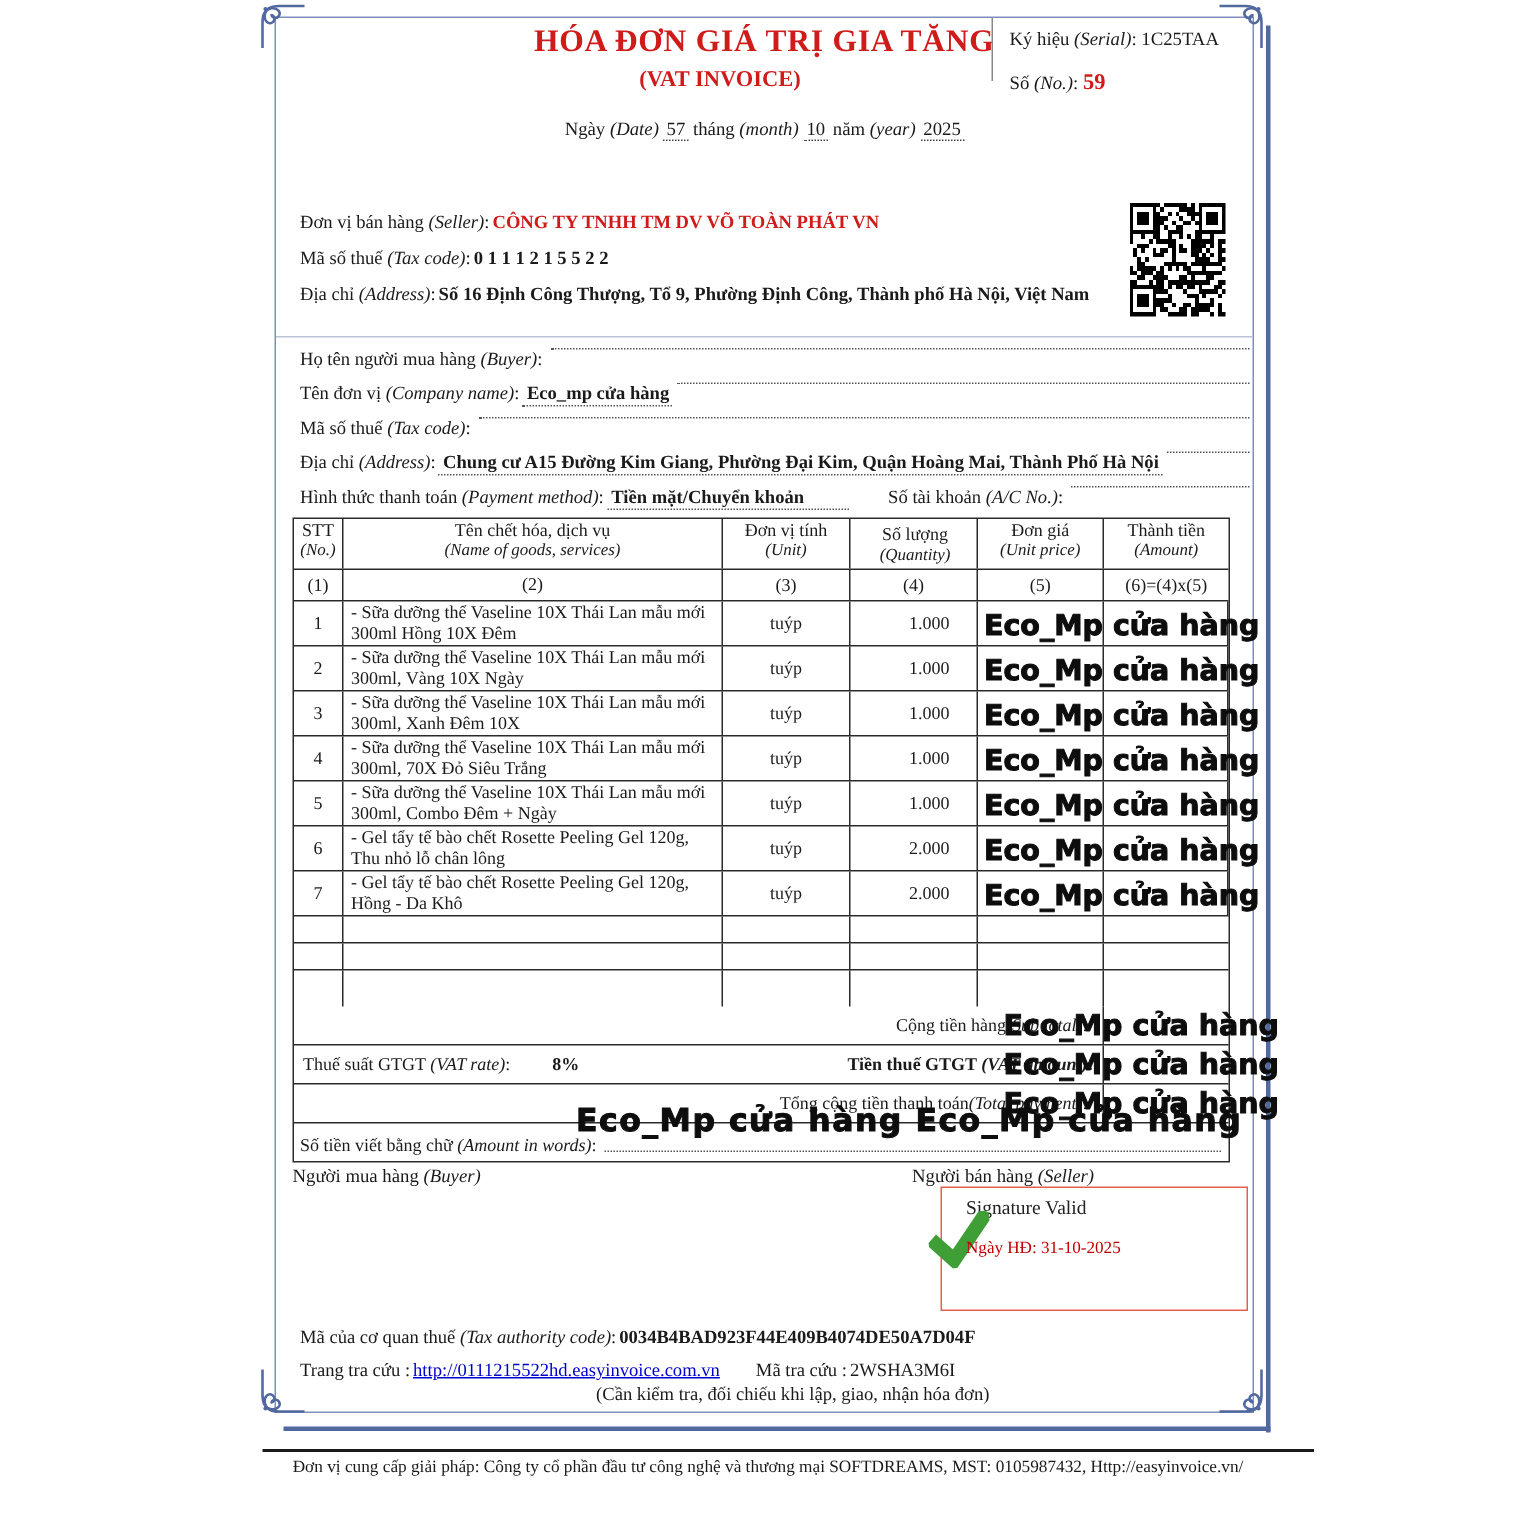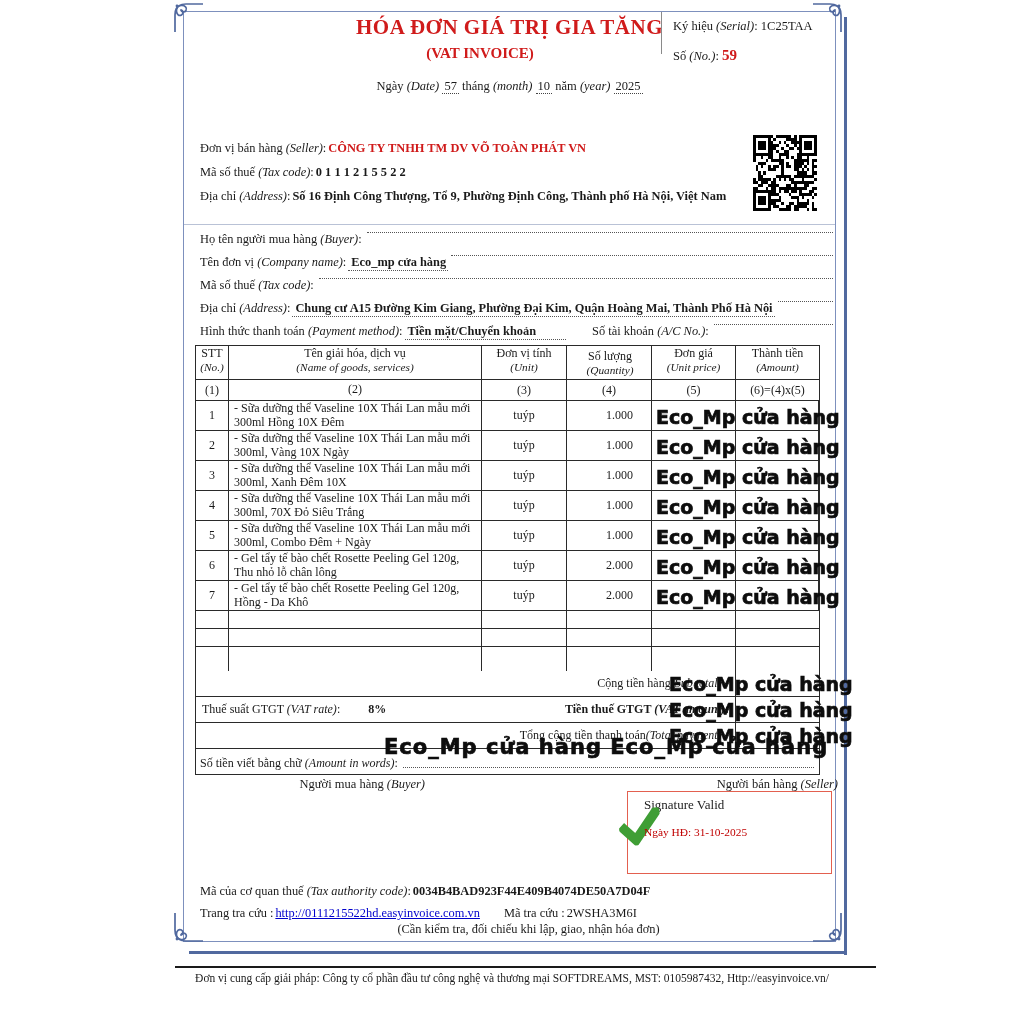--- a/index.html
+++ b/index.html
@@ -77,21 +77,21 @@
   .vat-left { justify-content:center; padding-left:6px; }
   .vat-rate { font-weight:bold; margin-left:28px; }
   
   .wm { font-family:"DejaVu Sans",sans-serif; font-weight:900; color:var(--wm-black);
         -webkit-text-stroke:0.7px var(--wm-black); white-space:nowrap; z-index:5;
         position:absolute; pointer-events:none; }
   .row-wm { left:460px; top:5px; font-size:19px; }
   .tot-wm { left:473px; top:2px; font-size:19px; }
   .words-wm { left:188px; top:-14px; font-size:21px; letter-spacing:1px; }
   
-  .sig-label { position:absolute; top:777px; width:230px; text-align:right; font-size:12.5px; }
+  .sig-label { position:absolute; top:777px; width:230px; text-align:left; font-size:12.5px; }
   .sig-buyer { left:195px; } .sig-seller { left:608px; }
   .sigbox { position:absolute; left:627px; top:791px; width:205px; height:83px; border:1.2px solid #e3604f; }
   .sig-valid { position:absolute; left:16px; top:5px; font-size:13px; color:#222; }
   .check { position:absolute; left:-9px; top:17px; width:42px; height:36px; transform:rotate(-6deg); }
   .sig-red-text { position:absolute; left:16px; top:31px; width:184px; font-size:11.4px; line-height:16px; color:var(--sig-red); }
   .sig-date { margin-top:1px; }
   
   .lookup { position:absolute; left:200px; top:877px; width:640px; font-size:12.4px; }
   .lookup .lline { height:22px; display:flex; align-items:flex-end; white-space:nowrap; }
   .link { color:var(--link-blue); text-decoration:underline; cursor:pointer; }
@@ -549,21 +549,21 @@
     </div>
   </div>
 
   <div class="gtable">
     <div class="trow hrow1">
       <div class="c c0 hcell">
           <span>STT</span>
           <span class="h-sub">(No.)</span>
         </div>
       <div class="c c1 hcell">
-          <span>Tên giải hóa, dịch vụ</span>
+          <span>Tên chết hóa, dịch vụ</span>
           <span class="h-sub">(Name of goods, services)</span>
         </div>
       <div class="c c2 hcell">
           <span>Đơn vị tính</span>
           <span class="h-sub">(Unit)</span>
         </div>
       <div class="c c3 hcell" style="justify-content:center;padding-right:0;">
           <span>Số lượng</span>
           <span class="h-sub">(Quantity)</span>
         </div>

